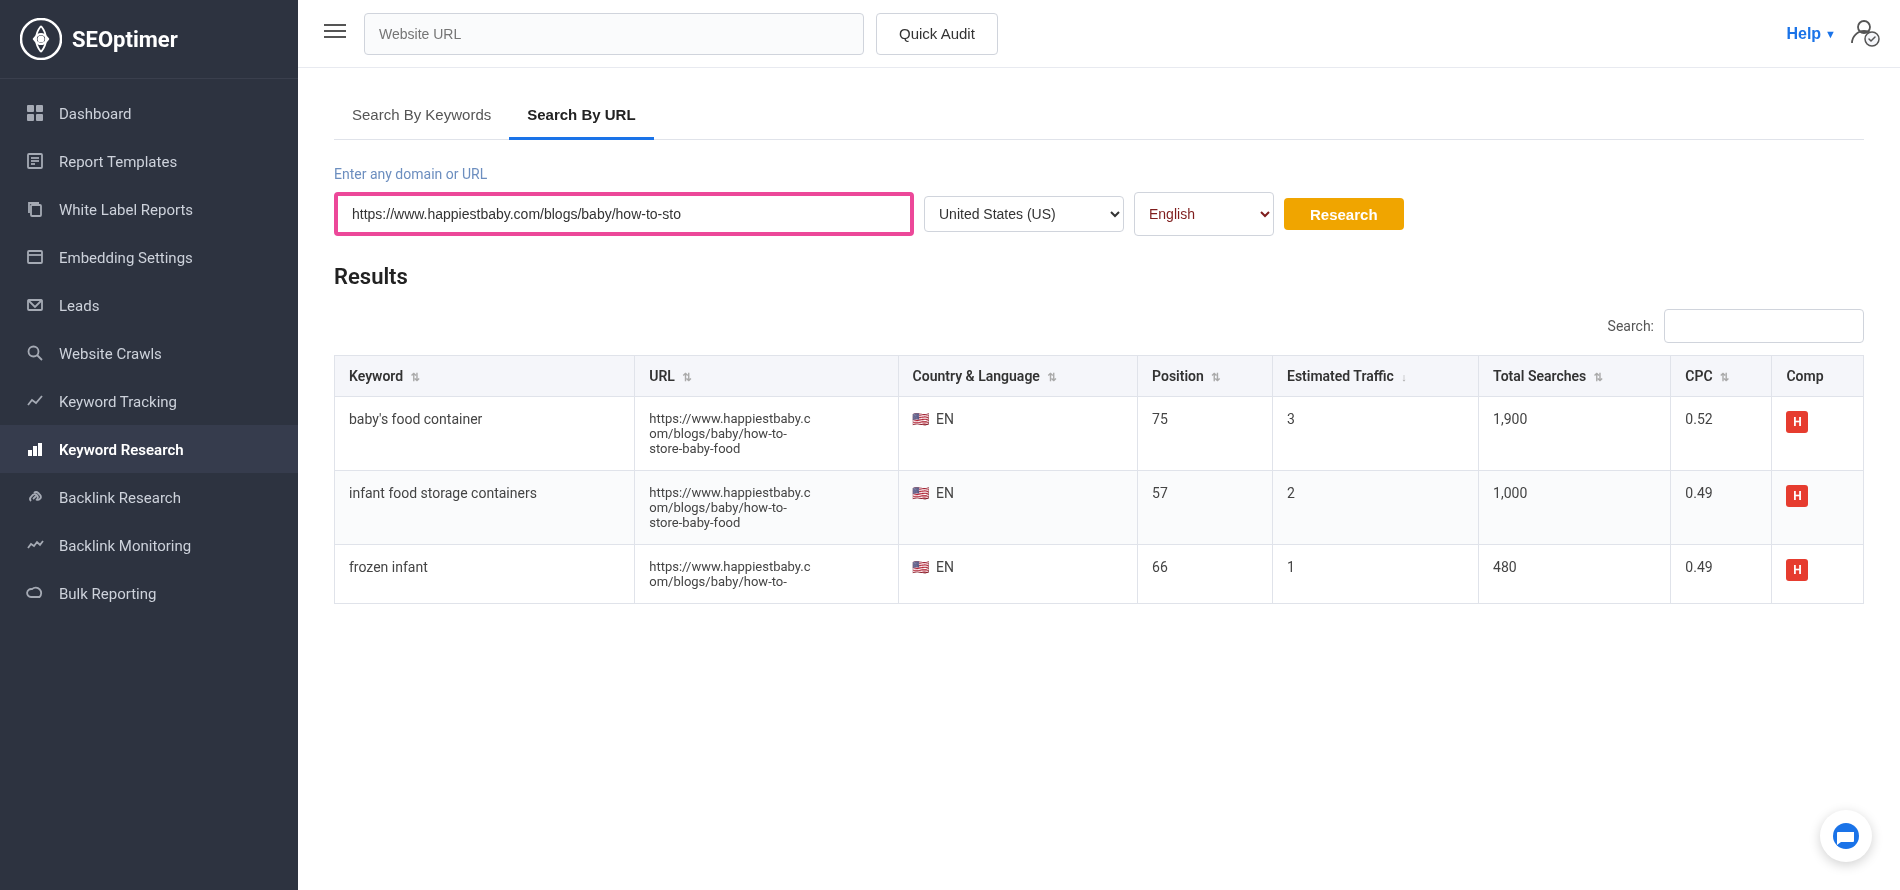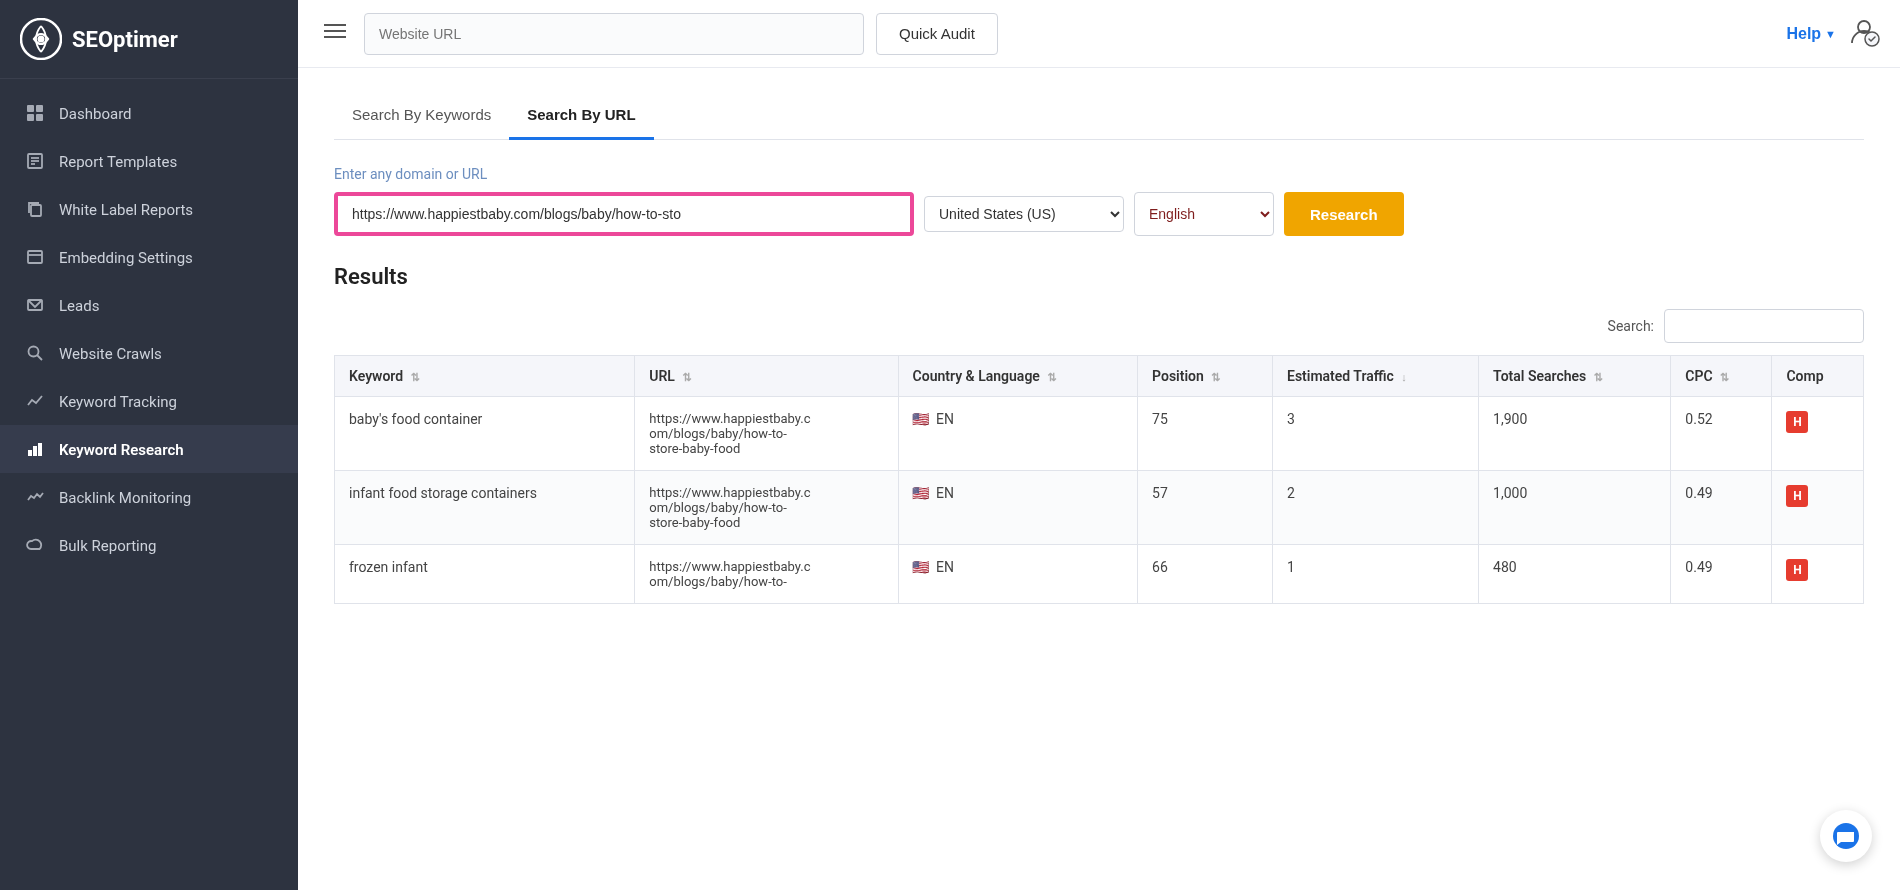--- a/index.html
+++ b/index.html
@@ -207,21 +207,21 @@
       border: 1px solid #d0d4dc;
       border-radius: 4px;
       padding: 0 10px;
       font-size: 14px;
       color: #7f1d1d;
       background: #fff;
       min-width: 140px;
       cursor: pointer;
     }
     .research-btn {
-      height: 44px;
+      height: 32px;
       padding: 6px 26px;
       background: #f0a500;
       border: none;
       border-radius: 4px;
       color: #fff;
       font-size: 15px;
       font-weight: 600;
       cursor: pointer;
     }
 
@@ -422,20 +422,30 @@
       <span class="nav-icon">
         <svg width="18" height="18" viewBox="0 0 18 18" fill="currentColor">
             <rect x="2" y="10" width="4" height="6"></rect>
             <rect x="7" y="6" width="4" height="10"></rect>
             <rect x="12" y="3" width="4" height="13"></rect>
           </svg>
       </span>
       <span>Keyword Research</span>
     </div>
 
+    <div class="nav-item">
+      <span class="nav-icon">
+        <svg width="18" height="18" viewBox="0 0 18 18" fill="none" stroke="currentColor" stroke-width="1.8">
+            <path d="M7 11l4-4"></path>
+            <path d="M5 13a3 3 0 0 1 0-4.2l2-2a3 3 0 0 1 4.2 4.2"></path>
+            <path d="M8 5a3 3 0 0 1 4.2 0l2 2a3 3 0 0 1-4.2 4.2"></path>
+          </svg>
+      </span>
+      <span>Backlink Research</span>
+    </div>
 
     <div class="nav-item">
       <span class="nav-icon">
         <svg width="18" height="18" viewBox="0 0 18 18" fill="none" stroke="currentColor" stroke-width="1.8">
             <polyline points="2,12 5,8 8,10 11,6 14,9 17,5"></polyline>
           </svg>
       </span>
       <span>Backlink Monitoring</span>
     </div>
 

